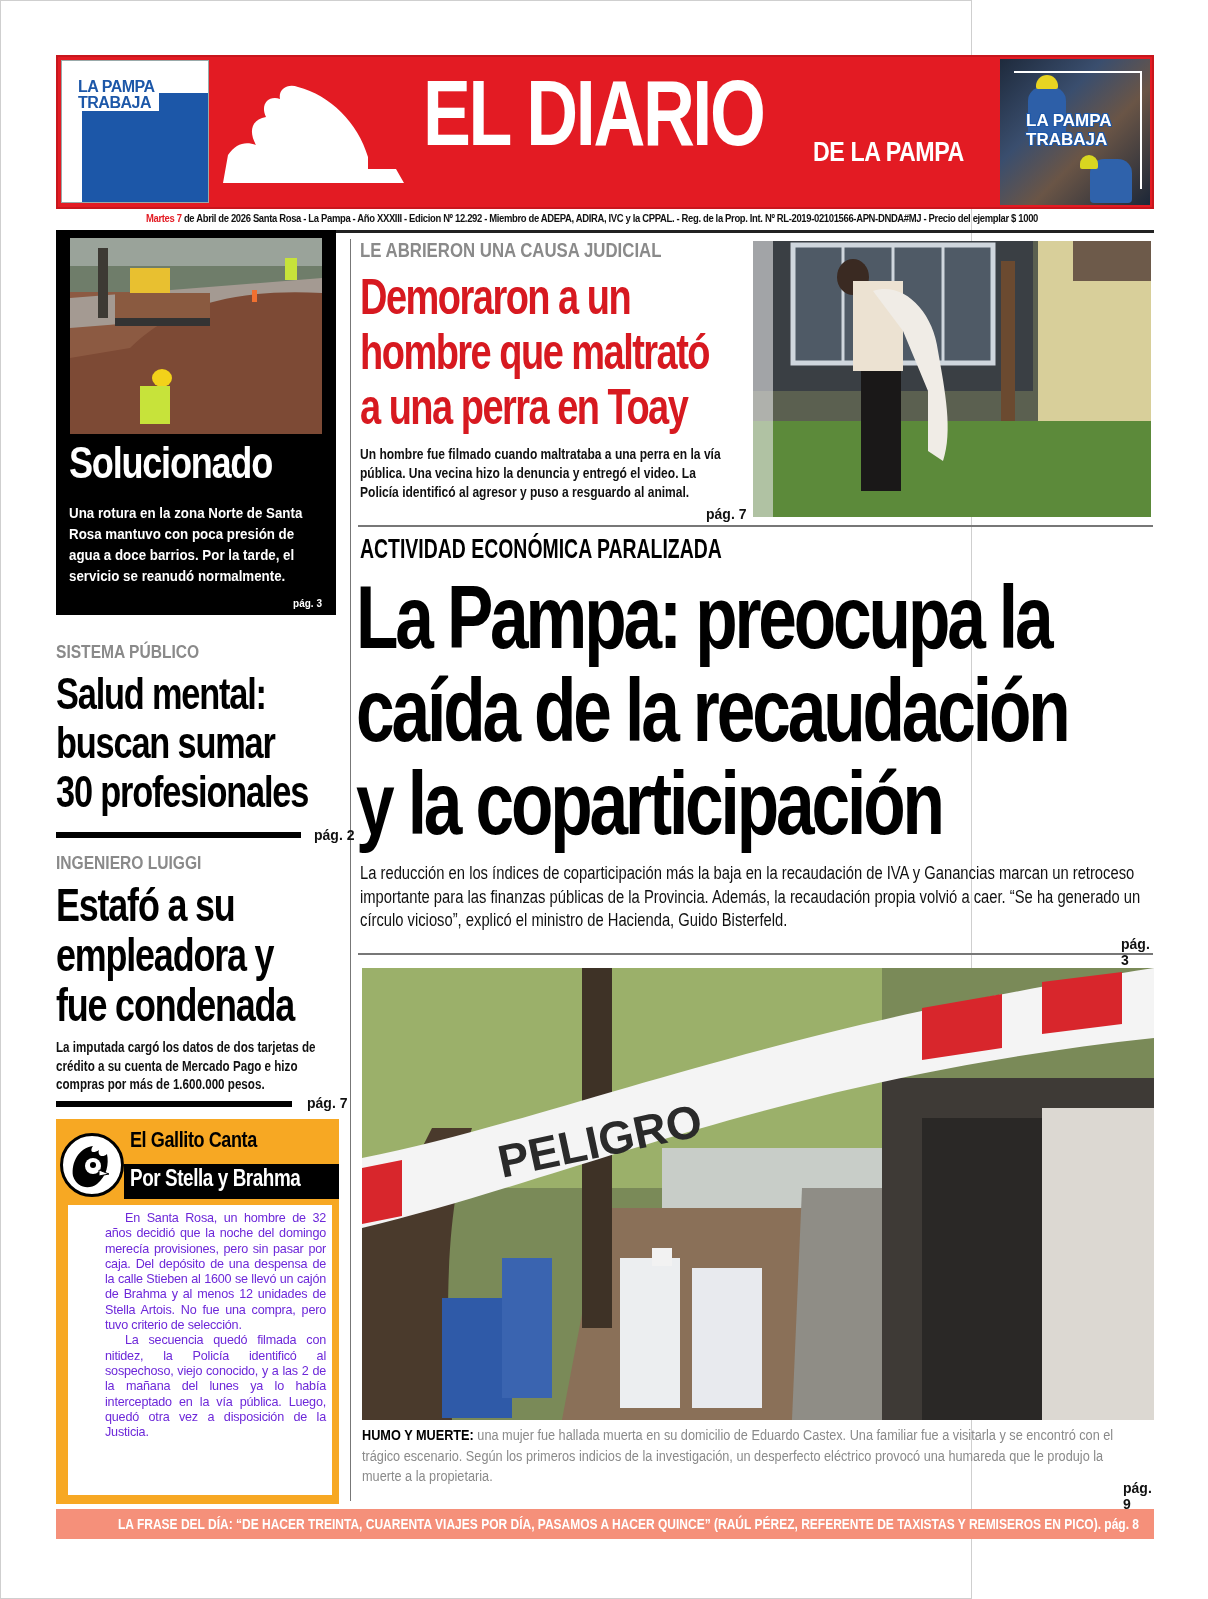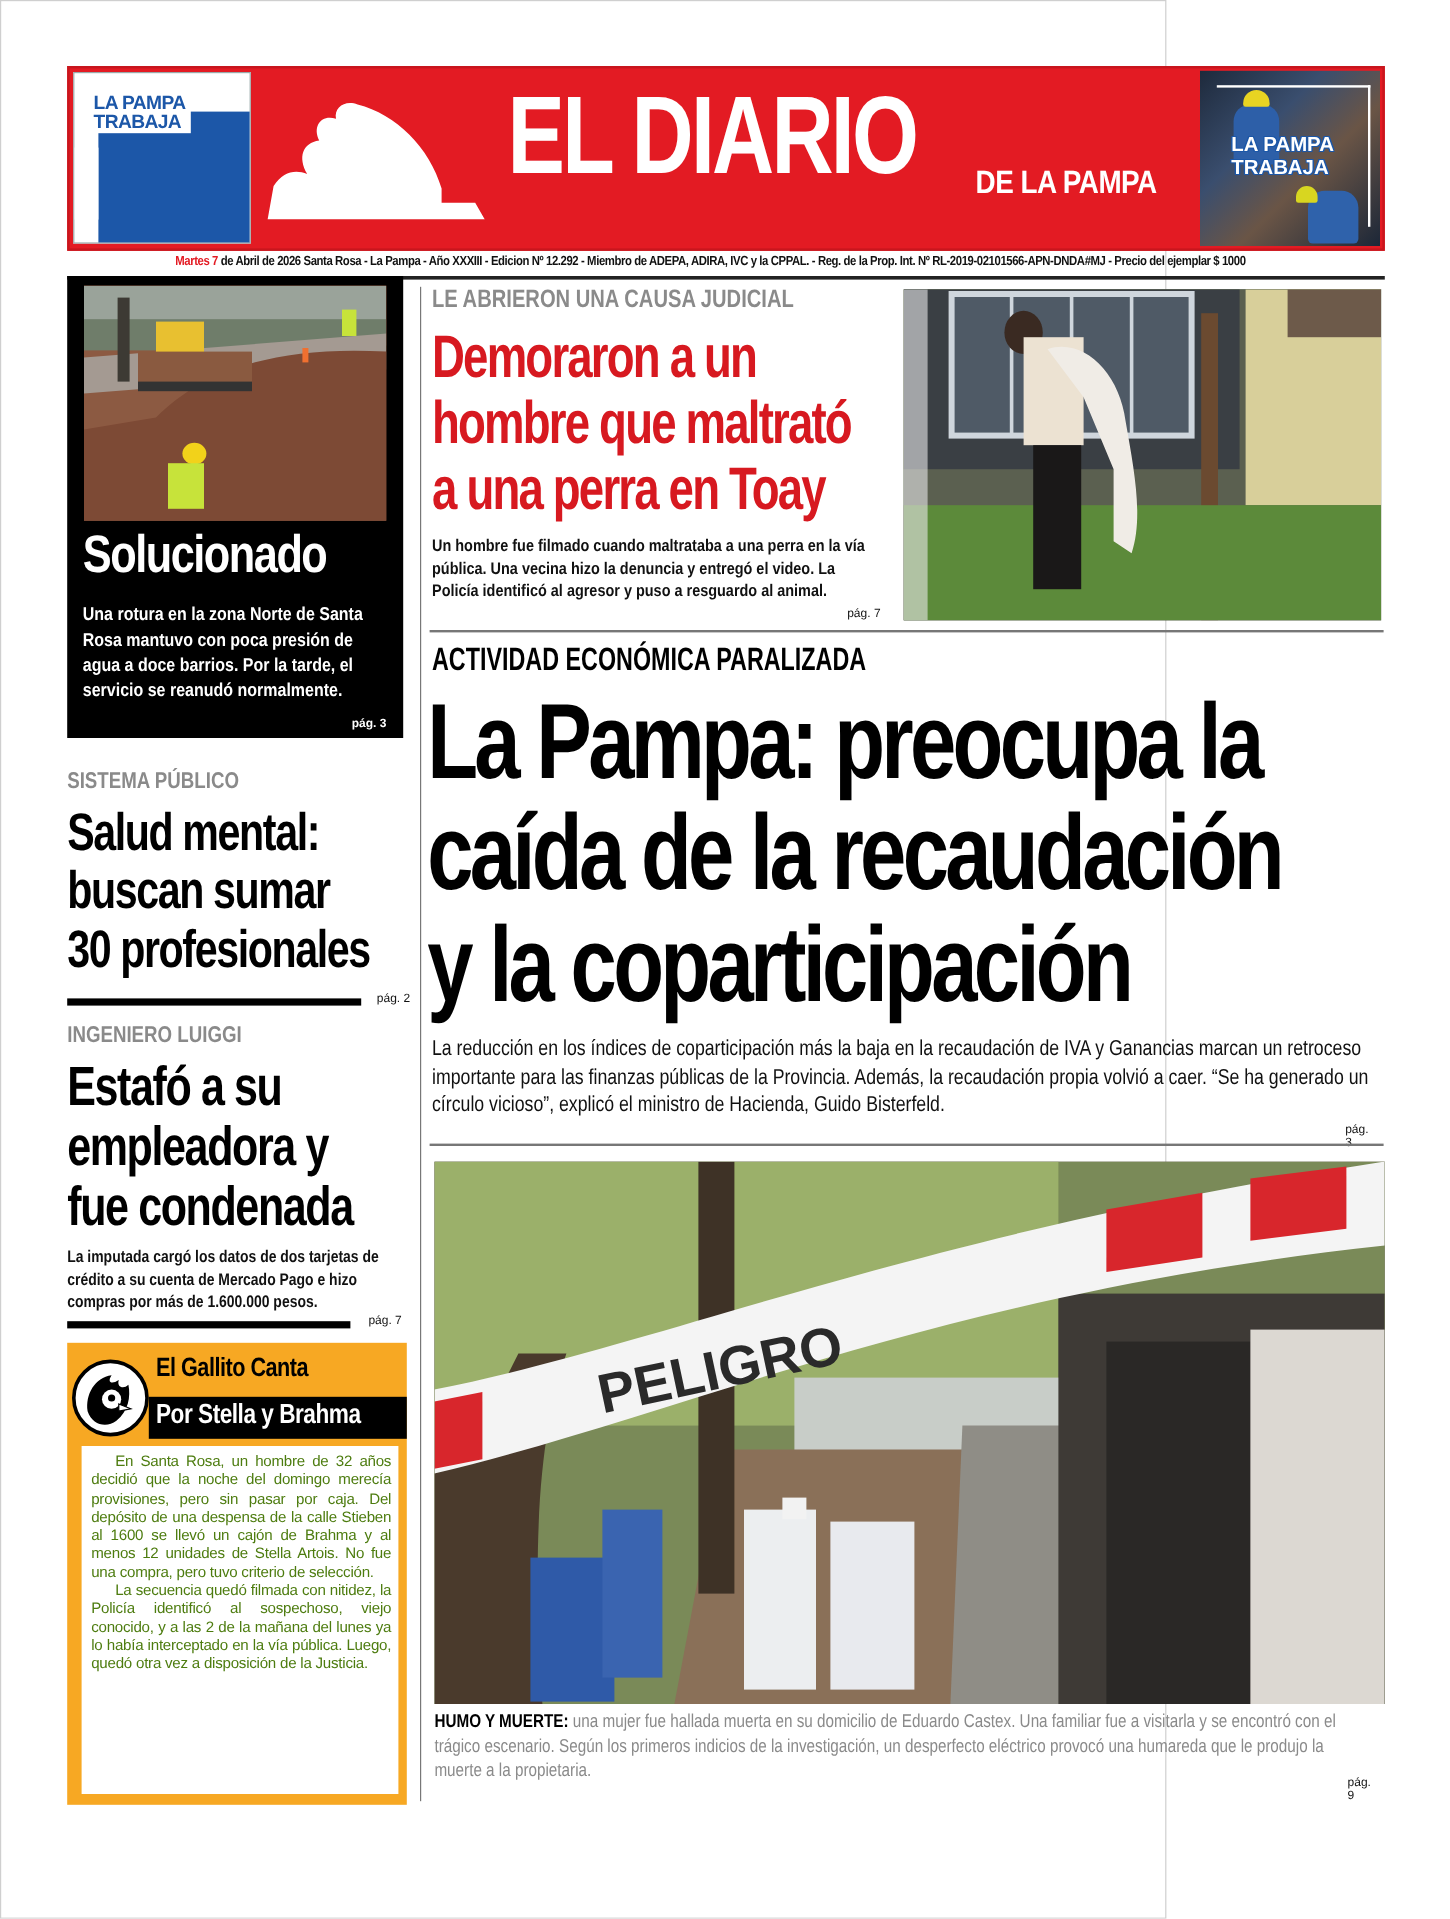--- a/index.html
+++ b/index.html
@@ -33,41 +33,41 @@
 
   
   .sol-box { left: 55px; top: 229px; width: 280px; height: 385px; background: #000000; }
   .sol-img { left: 14px; top: 8px; width: 252px; height: 196px; overflow: hidden; background: #7a4a35; }
   .sol-title { left: 13px; top: 208px; color: #fff; font-weight: 900; font-size: 44px; letter-spacing: -1.5px; transform: scaleX(0.82); transform-origin: left top; white-space: nowrap; }
   .sol-text { left: 13px; top: 272px; width: 300px; color: #fff; font-weight: 700; font-size: 15.5px; line-height: 21px; transform: scaleX(0.86); transform-origin: left top; }
   .sol-page { right: 14px; bottom: 6px; color: #fff; font-size: 10px; font-weight: 700; }
 
   .kicker-gray { color: #8a8a8a; font-weight: 700; white-space: nowrap; transform-origin: left top; }
   .head-black { color: #000; font-weight: 900; transform-origin: left top; white-space: nowrap; letter-spacing: -1.5px; }
-  .pg { font-size: 10px; font-weight: 400; color: #111; }
+  .pg { font-size: 14px; font-weight: 700; color: #111; }
 
   .k-salud { left: 55px; top: 640px; font-size: 19px; transform: scaleX(0.82); }
   .h-salud { left: 55px; top: 668px; font-size: 44px; line-height: 49px; transform: scaleX(0.78); }
   .bar-salud { left: 55px; top: 831px; width: 245px; height: 6px; background: #000; }
   .pg-salud { left: 313px; top: 826px; }
 
   .k-luiggi { left: 55px; top: 851px; font-size: 19px; transform: scaleX(0.82); }
   .h-luiggi { left: 55px; top: 879px; font-size: 46px; line-height: 50px; transform: scaleX(0.78); }
   .t-luiggi { left: 55px; top: 1037px; width: 330px; font-size: 14px; line-height: 18.5px; font-weight: 700; transform: scaleX(0.83); transform-origin: left top; }
   .bar-luiggi { left: 55px; top: 1100px; width: 236px; height: 6px; background: #000; }
   .pg-luiggi { left: 306px; top: 1094px; }
 
   
   .gallito { left: 55px; top: 1118px; width: 283px; height: 385px; background: #f7a823; }
   .g-circle { left: 4px; top: 14px; width: 64px; height: 64px; border-radius: 50%; background: #fff; border: 3px solid #000; }
   .g-title { left: 74px; top: 8px; font-size: 22px; font-weight: 900; color: #000; transform: scaleX(0.82); transform-origin: left top; white-space: nowrap; letter-spacing: -0.5px; }
   .g-band { left: 68px; top: 45px; width: 215px; height: 35px; background: #000; }
   .g-sub { left: 74px; top: 46px; font-size: 23px; font-weight: 900; color: #fff; transform: scaleX(0.82); transform-origin: left top; white-space: nowrap; letter-spacing: -0.5px; }
   .g-body { left: 12px; top: 86px; width: 264px; height: 290px; background: #fff; padding: 6px 6px 0 8px; }
-  .g-body p { font-size: 12.6px; line-height: 15.3px; text-align: justify; text-indent: 20px; color: #4d7c0f; letter-spacing: -0.2px; }
+  .g-body p { font-size: 12.6px; line-height: 15.3px; text-align: justify; text-indent: 20px; color: #6d28d9; letter-spacing: -0.2px; margin-left: 29px; }
 
   
   .k-causa { left: 359px; top: 237px; font-size: 21px; transform: scaleX(0.8); }
   .h-causa { left: 359px; top: 269px; color: #d71920; font-weight: 900; font-size: 50px; line-height: 55px; letter-spacing: -2px; transform: scaleX(0.76); transform-origin: left top; white-space: nowrap; }
   .t-causa { left: 359px; top: 444px; width: 430px; font-size: 14px; line-height: 19px; font-weight: 700; transform: scaleX(0.86); transform-origin: left top; }
   .pg-causa { left: 705px; top: 505px; }
   .img-dog { left: 752px; top: 240px; width: 398px; height: 276px; overflow: hidden; background: #55614a; }
   .rule-mid { left: 357px; top: 524px; width: 795px; height: 2px; background: #777; }
 
   
@@ -250,13 +250,16 @@
       <path d="M560 40 L640 26 L640 80 L560 92 Z" fill="#d8262c"></path>
       <path d="M680 14 L760 4 L760 56 L680 66 Z" fill="#d8262c"></path>
       <text x="140" y="210" font-family="Liberation Sans, sans-serif" font-weight="900" font-size="46" fill="#2a2a2a" transform="rotate(-12 140 210)">PELIGRO</text>
     </svg>
   </div>
   <div class="abs cap">
     <b>HUMO Y MUERTE:</b><span> una mujer fue hallada muerta en su domicilio de Eduardo Castex. Una familiar fue a visitarla y se encontró con el trágico escenario. Según los primeros indicios de la investigación, un desperfecto eléctrico provocó una humareda que le produjo la muerte a la propietaria.</span>
   </div>
   <div class="abs pg pg-cap">pág. 9</div>
 
+  <div class="abs frase">
+    <div class="abs frase-txt">LA FRASE DEL DÍA: “DE HACER TREINTA, CUARENTA VIAJES POR DÍA, PASAMOS A HACER QUINCE” (RAÚL PÉREZ, REFERENTE DE TAXISTAS Y REMISEROS EN PICO). pág. 8</div>
+  </div>
 </div>
 
 </body></html>

